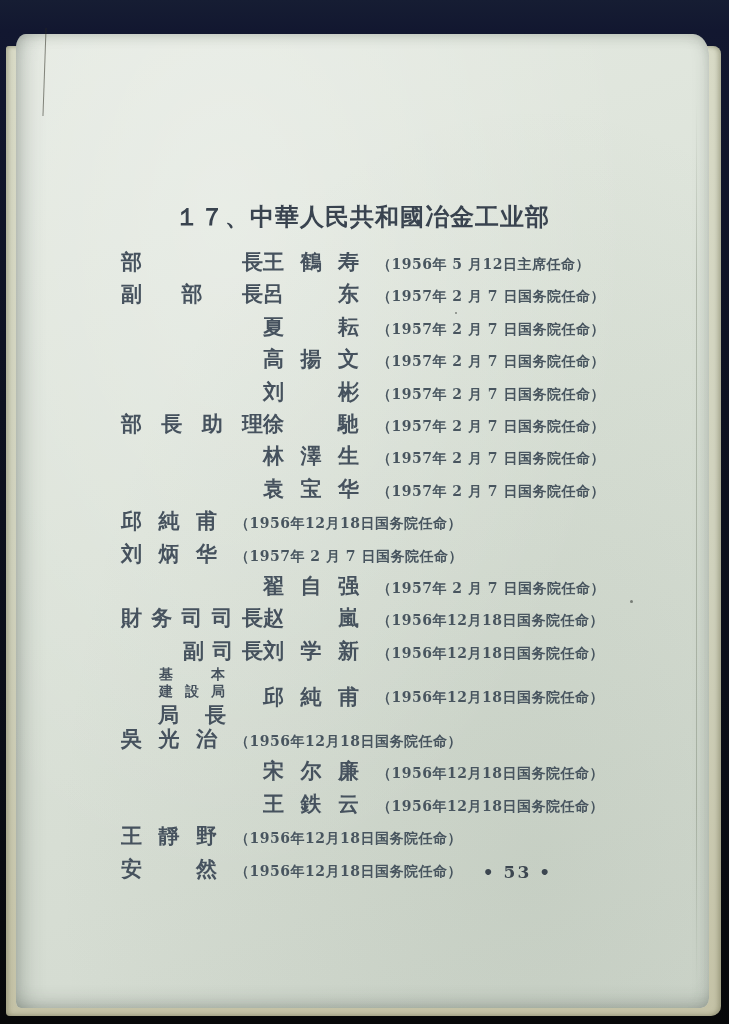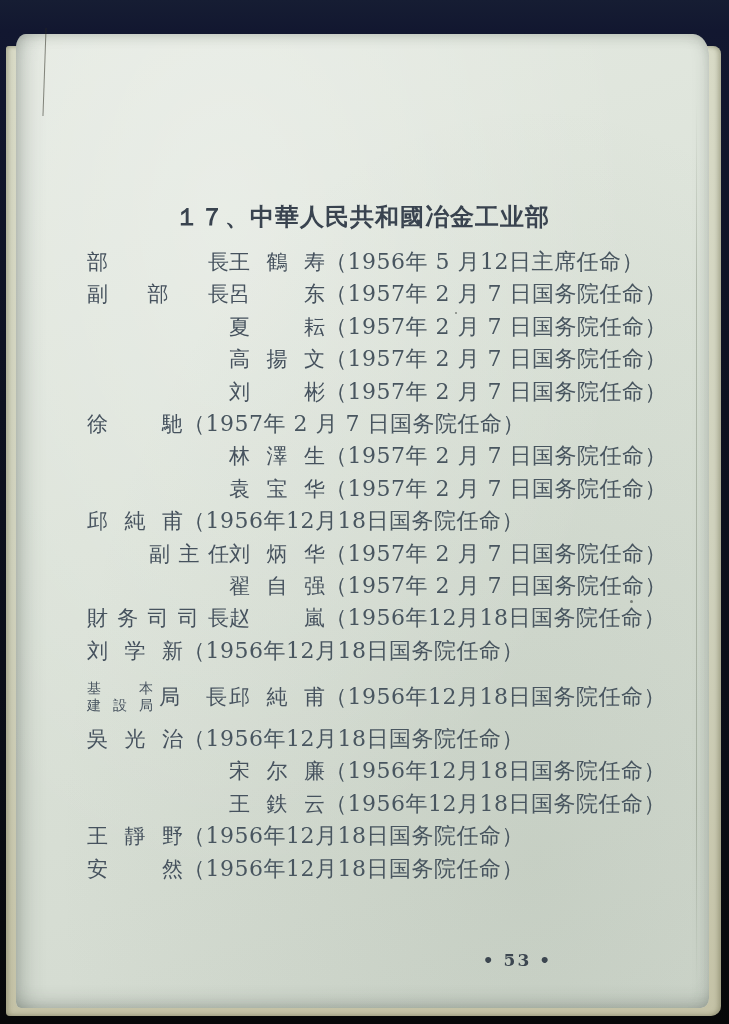--- a/index.html
+++ b/index.html
@@ -33,51 +33,52 @@
   }
   .title{
     position:absolute;top:148px;left:0;right:0;
     text-align:center;
     font-size:24px;font-weight:bold;
     letter-spacing:1px;
     color:#39434f;
     margin-top:19px;
   }
   .rows{
-    position:absolute;top:214px;left:71px;right:36px;
+    position:absolute;top:214px;left:105px;right:36px;
     color:#46525e;
+    font-weight:bold;
   }
   .row{
     display:flex;align-items:baseline;
     height:32.4px;
     font-size:21px;line-height:28px;
   }
   .row.tall{height:56px;align-items:center;}
   .office-cell{width:142px;flex:0 0 auto;}
-  .office-cell.with-stack{display:flex;align-items:center;gap:6px;}
+  .office-cell.with-stack{display:flex;align-items:center;flex-direction:column;}
   .office{
     display:inline-block;width:142px;
     text-align:justify;text-align-last:justify;
   }
   .office:empty{text-align-last:auto;}
   .office.indent{width:80px;margin-left:62px;}
   .office.suffix{width:68px;}
   .office-stack{width:66px;font-size:14px;line-height:1.25;flex:0 0 auto;}
   .stack-top,.stack-bottom{display:block;text-align:justify;text-align-last:justify;}
   .name{
     width:96px;margin-left:0;flex:0 0 auto;
     text-align:justify;text-align-last:justify;
   }
   .date{
-    flex:0 0 auto;
-    font-size:22px;letter-spacing:.5px;color:#48555f;
+    margin-left:18px;flex:0 0 auto;
+    font-size:14px;letter-spacing:.5px;color:#48555f;
     white-space:pre;
   }
   .page-num{
-    position:absolute;top:916px;right:157px;
+    position:absolute;top:828px;right:157px;
     font-size:17px;font-weight:bold;color:#3c4650;letter-spacing:2px;
   }
   .thread{
     position:absolute;left:44px;top:28px;height:88px;width:1px;
     background:rgba(45,45,35,.55);
     transform:rotate(2deg);
   }
   .crease{
     position:absolute;right:12px;top:70px;bottom:25px;width:1px;
     background:linear-gradient(180deg,transparent,rgba(90,100,80,.3) 20%,rgba(90,100,80,.3) 80%,transparent);
@@ -133,20 +134,24 @@
   <div class="row">
     <div class="office-cell">
       
       <span class="office"></span>
     </div>
     <span class="name">刘彬</span>
     <span class="date">（1957年 2 月 7 日国务院任命）</span>
   </div>
 
   <div class="row">
+    <div class="office-cell">
+      
+      <span class="office">部長助理</span>
+    </div>
     <span class="name">徐馳</span>
     <span class="date">（1957年 2 月 7 日国务院任命）</span>
   </div>
 
   <div class="row">
     <div class="office-cell">
       
       <span class="office"></span>
     </div>
     <span class="name">林澤生</span>
@@ -161,24 +166,20 @@
     <span class="name">袁宝华</span>
     <span class="date">（1957年 2 月 7 日国务院任命）</span>
   </div>
 
   <div class="row">
     <span class="name">邱純甫</span>
     <span class="date">（1956年12月18日国务院任命）</span>
   </div>
 
   <div class="row">
-    <div class="office-cell">
-      
-      <span class="office indent">副主任</span>
-    </div>
     <span class="name">刘炳华</span>
     <span class="date">（1957年 2 月 7 日国务院任命）</span>
   </div>
 
   <div class="row">
     <div class="office-cell">
       
       <span class="office"></span>
     </div>
     <span class="name">翟自强</span>
@@ -188,20 +189,24 @@
   <div class="row">
     <div class="office-cell">
       
       <span class="office">財务司司長</span>
     </div>
     <span class="name">赵嵐</span>
     <span class="date">（1956年12月18日国务院任命）</span>
   </div>
 
   <div class="row">
+    <div class="office-cell">
+      
+      <span class="office indent">副司長</span>
+    </div>
     <span class="name">刘学新</span>
     <span class="date">（1956年12月18日国务院任命）</span>
   </div>
 
 
   <div class="row tall">
     <div class="office-cell with-stack">
       <span class="office-stack">
         <span class="stack-top">基本</span>
         <span class="stack-bottom">建設局</span>

